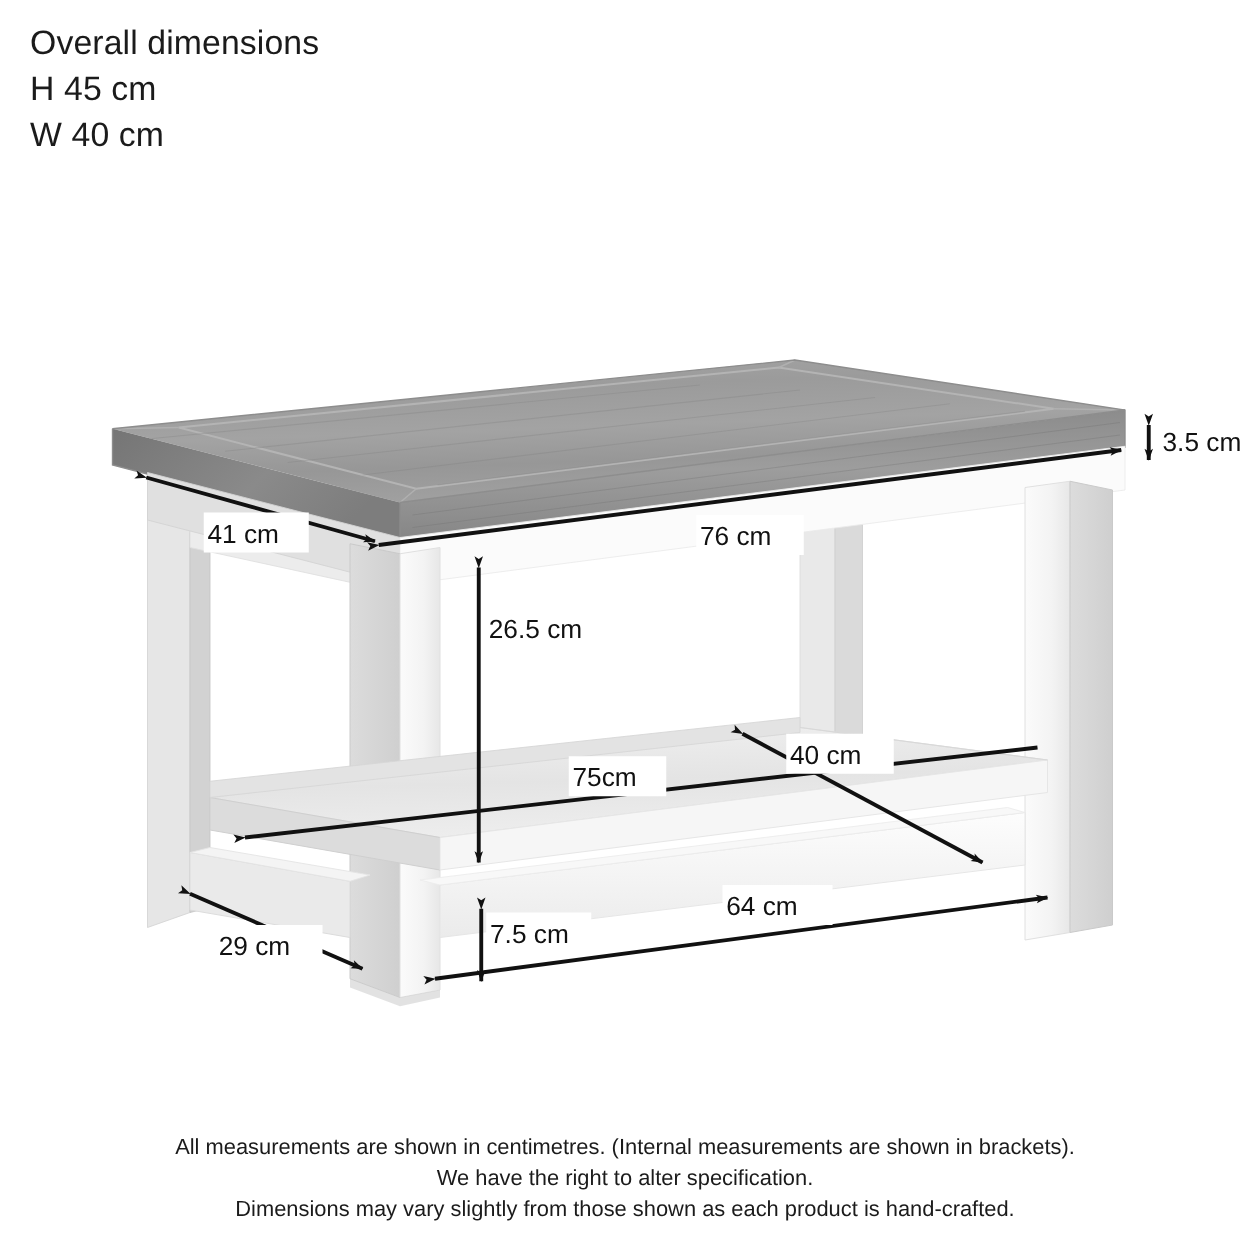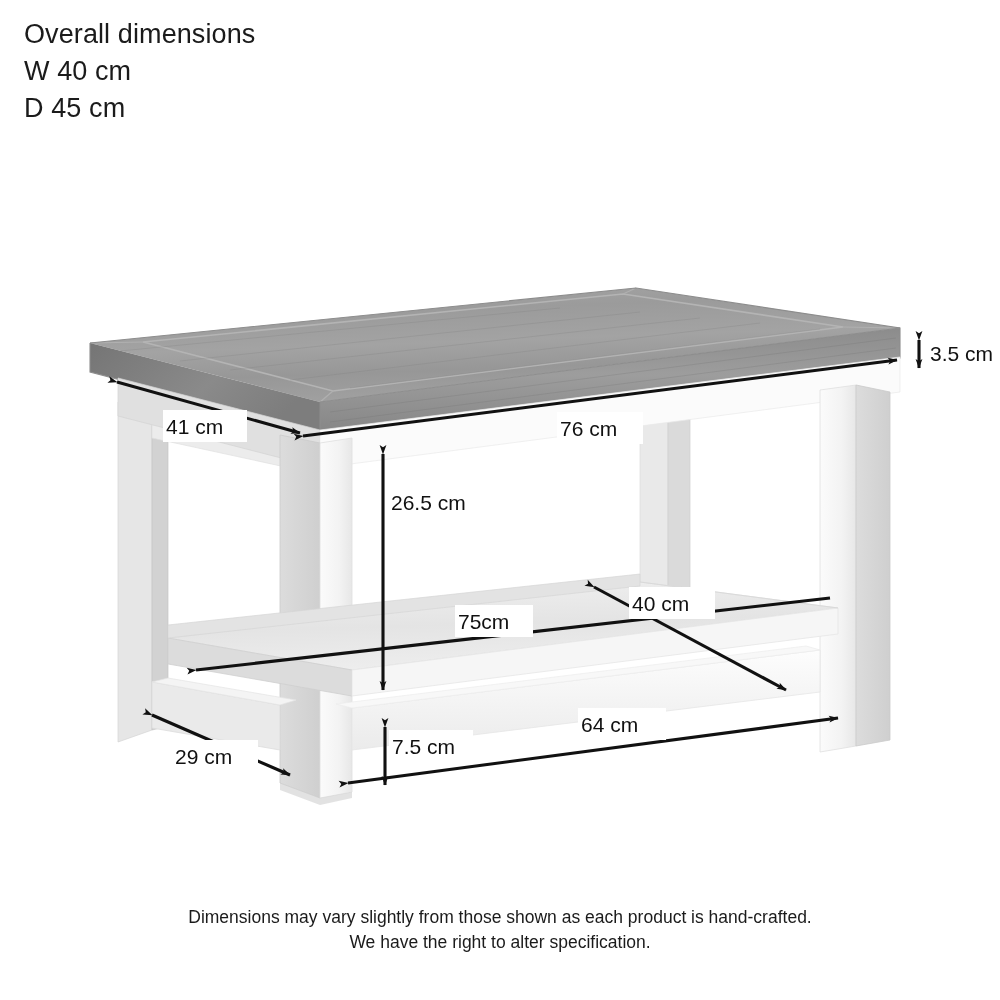--- a/index.html
+++ b/index.html
@@ -72,22 +72,22 @@
     color: #1b1b1b;
   }
 </style>
 </head>
 <body>
 
 <div id="page">
 
   <div id="spec-block">
     <div class="spec-line spec-title">Overall dimensions</div>
+    <div class="spec-line">H 45 cm</div>
     <div class="spec-line">W 40 cm</div>
-    <div class="spec-line">D 45 cm</div>
   </div>
 
   <div id="drawing">
     <svg viewBox="0 0 1000 650" xmlns="http://www.w3.org/2000/svg">
       <defs>
 
         <linearGradient id="topSurf" x1="0" y1="0" x2="0.25" y2="1">
           <stop offset="0%" stop-color="#a6a6a6"></stop>
           <stop offset="28%" stop-color="#9b9b9b"></stop>
           <stop offset="55%" stop-color="#a3a3a3"></stop>
@@ -290,17 +290,18 @@
         <text class="dim-text" x="175" y="534">29 cm</text>
 
         <text class="dim-text" x="392" y="524">7.5 cm</text>
 
         <text class="dim-text" x="581" y="502">64 cm</text>
       </g>
     </svg>
   </div>
 
   <div id="footer">
+    <div class="foot-line">All measurements are shown in centimetres. (Internal measurements are shown in brackets).</div>
+    <div class="foot-line">We have the right to alter specification.</div>
     <div class="foot-line">Dimensions may vary slightly from those shown as each product is hand-crafted.</div>
-    <div class="foot-line">We have the right to alter specification.</div>
   </div>
 
 </div>
 
 </body></html>

